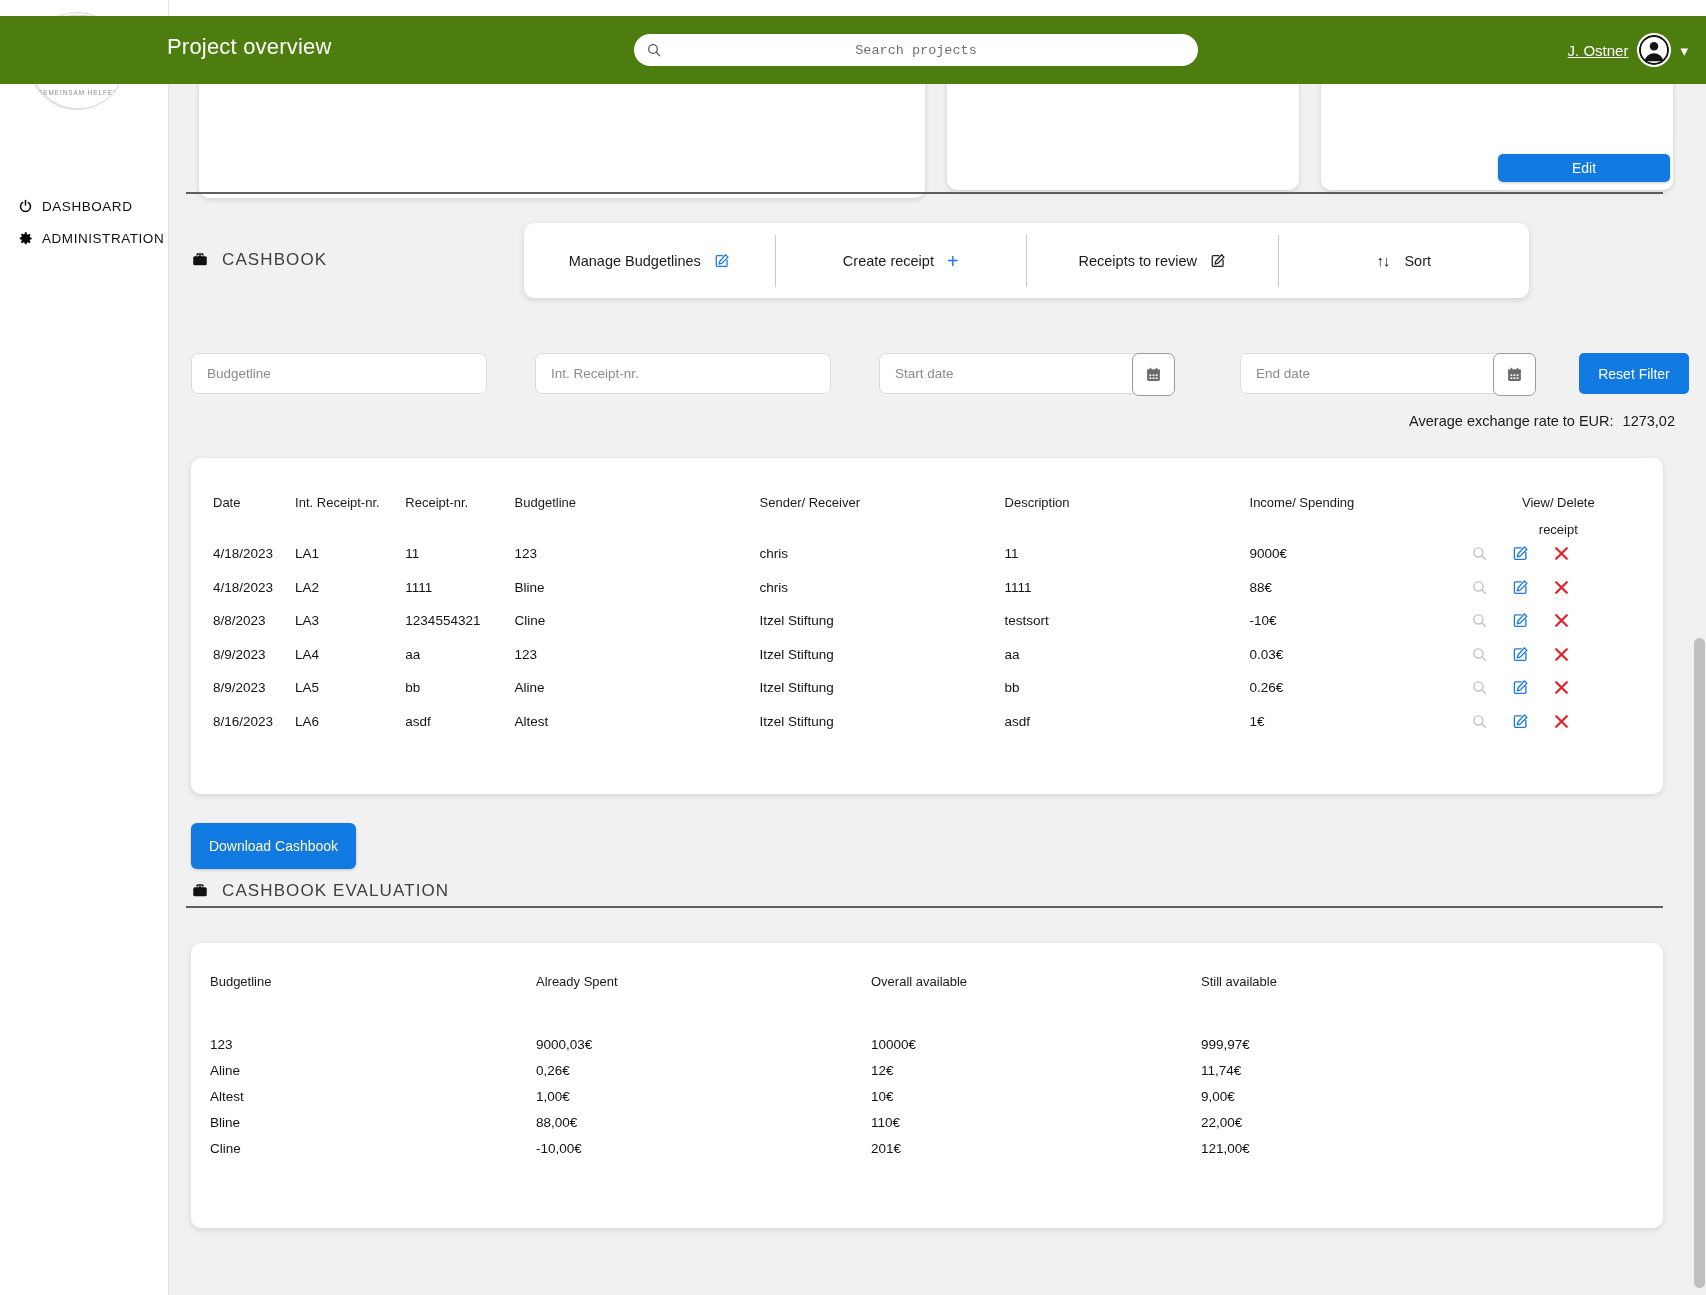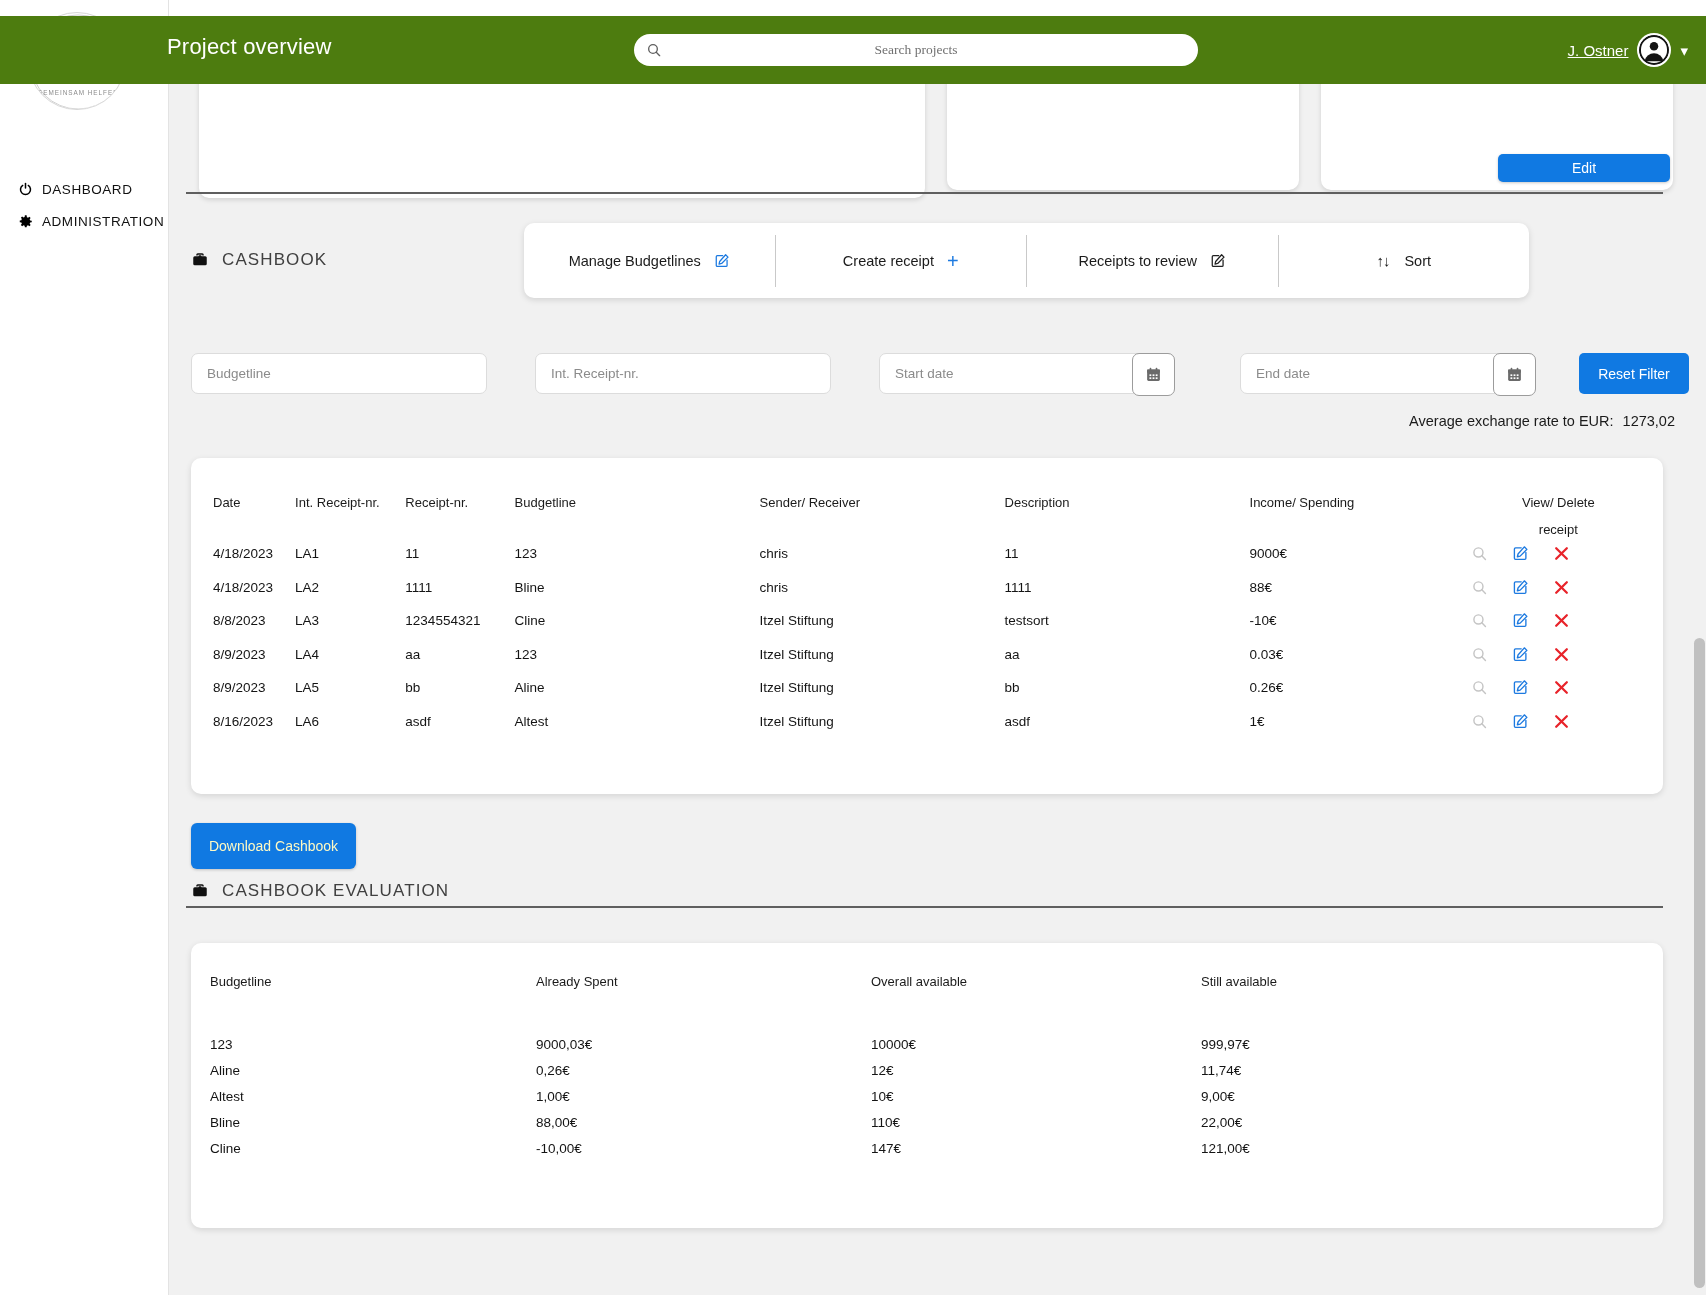--- a/index.html
+++ b/index.html
@@ -20,21 +20,21 @@
     position: absolute; left: 167px; top: 18px;
     font-size: 22px; color: #ffffff; letter-spacing: .2px;
   }
   .search-wrap {
     position: absolute; left: 634px; top: 18px; width: 564px; height: 32px;
     background: #fff; border-radius: 16px; display: flex; align-items: center;
   }
   .search-icon { margin-left: 12px; width: 16px; height: 16px; flex: 0 0 auto; color:#6b6b6b; }
   .search-input {
     flex: 1; border: none; outline: none; background: transparent;
-    font-family: Liberation Serif, serif; font-size: 13.5px;
+    font-family: Liberation Mono, monospace; font-size: 13.5px;
     color: #3c3c3c; text-align: center; padding-right: 28px;
   }
   .search-input::placeholder { color: #707070; }
   .user-area {
     position: absolute; right: 18px; top: 12px; height: 44px;
     display: flex; align-items: center; gap: 9px;
   }
   .user-name { font-size: 15px; color: #ffffff; text-decoration: underline; }
   .avatar {
     width: 34px; height: 34px; border-radius: 50%;
@@ -48,21 +48,21 @@
     position: absolute; left: 0; top: 0; width: 169px; height: 1295px;
     background: #ffffff; border-right: 1px solid #e3e3e3; z-index: 20;
   }
   .logo {
     position: absolute; left: 28px; top: 12px;
     width: 98px; height: 98px; border-radius: 50%;
     background: #fdfdfd; border: 1px solid #d7d7d7; overflow: hidden;
   }
   .nav { position: absolute; top: 182px; left: 18px; width: 150px; }
   .nav-item {
-    display: flex; align-items: flex-start; gap: 9px; height: 32px;
+    display: flex; align-items: flex-end; gap: 9px; height: 32px;
     font-size: 13.5px; color: #111; letter-spacing: .55px; cursor: pointer;
   }
   .nav-item + .nav-item { margin-top: 0px; }
   .nav-ico { width: 15px; height: 15px; flex: 0 0 auto; }
 
   
   .main {
     position: absolute; left: 169px; top: 68px;
     width: 1537px; height: 1227px; background: #f1f1f1; overflow: hidden;
   }
@@ -649,21 +649,21 @@
             </tr>
             <tr>
               <td class="e-c1">Bline</td>
               <td class="e-c2">88,00€</td>
               <td class="e-c3">110€</td>
               <td class="e-c4">22,00€</td>
             </tr>
             <tr>
               <td class="e-c1">Cline</td>
               <td class="e-c2">-10,00€</td>
-              <td class="e-c3">147€</td>
+              <td class="e-c3">201€</td>
               <td class="e-c4">121,00€</td>
             </tr>
           </tbody>
       </table>
     </div>
   </div>
 
   <div class="sbar-track"></div>
   <div class="sbar-thumb"></div>
 </div>

